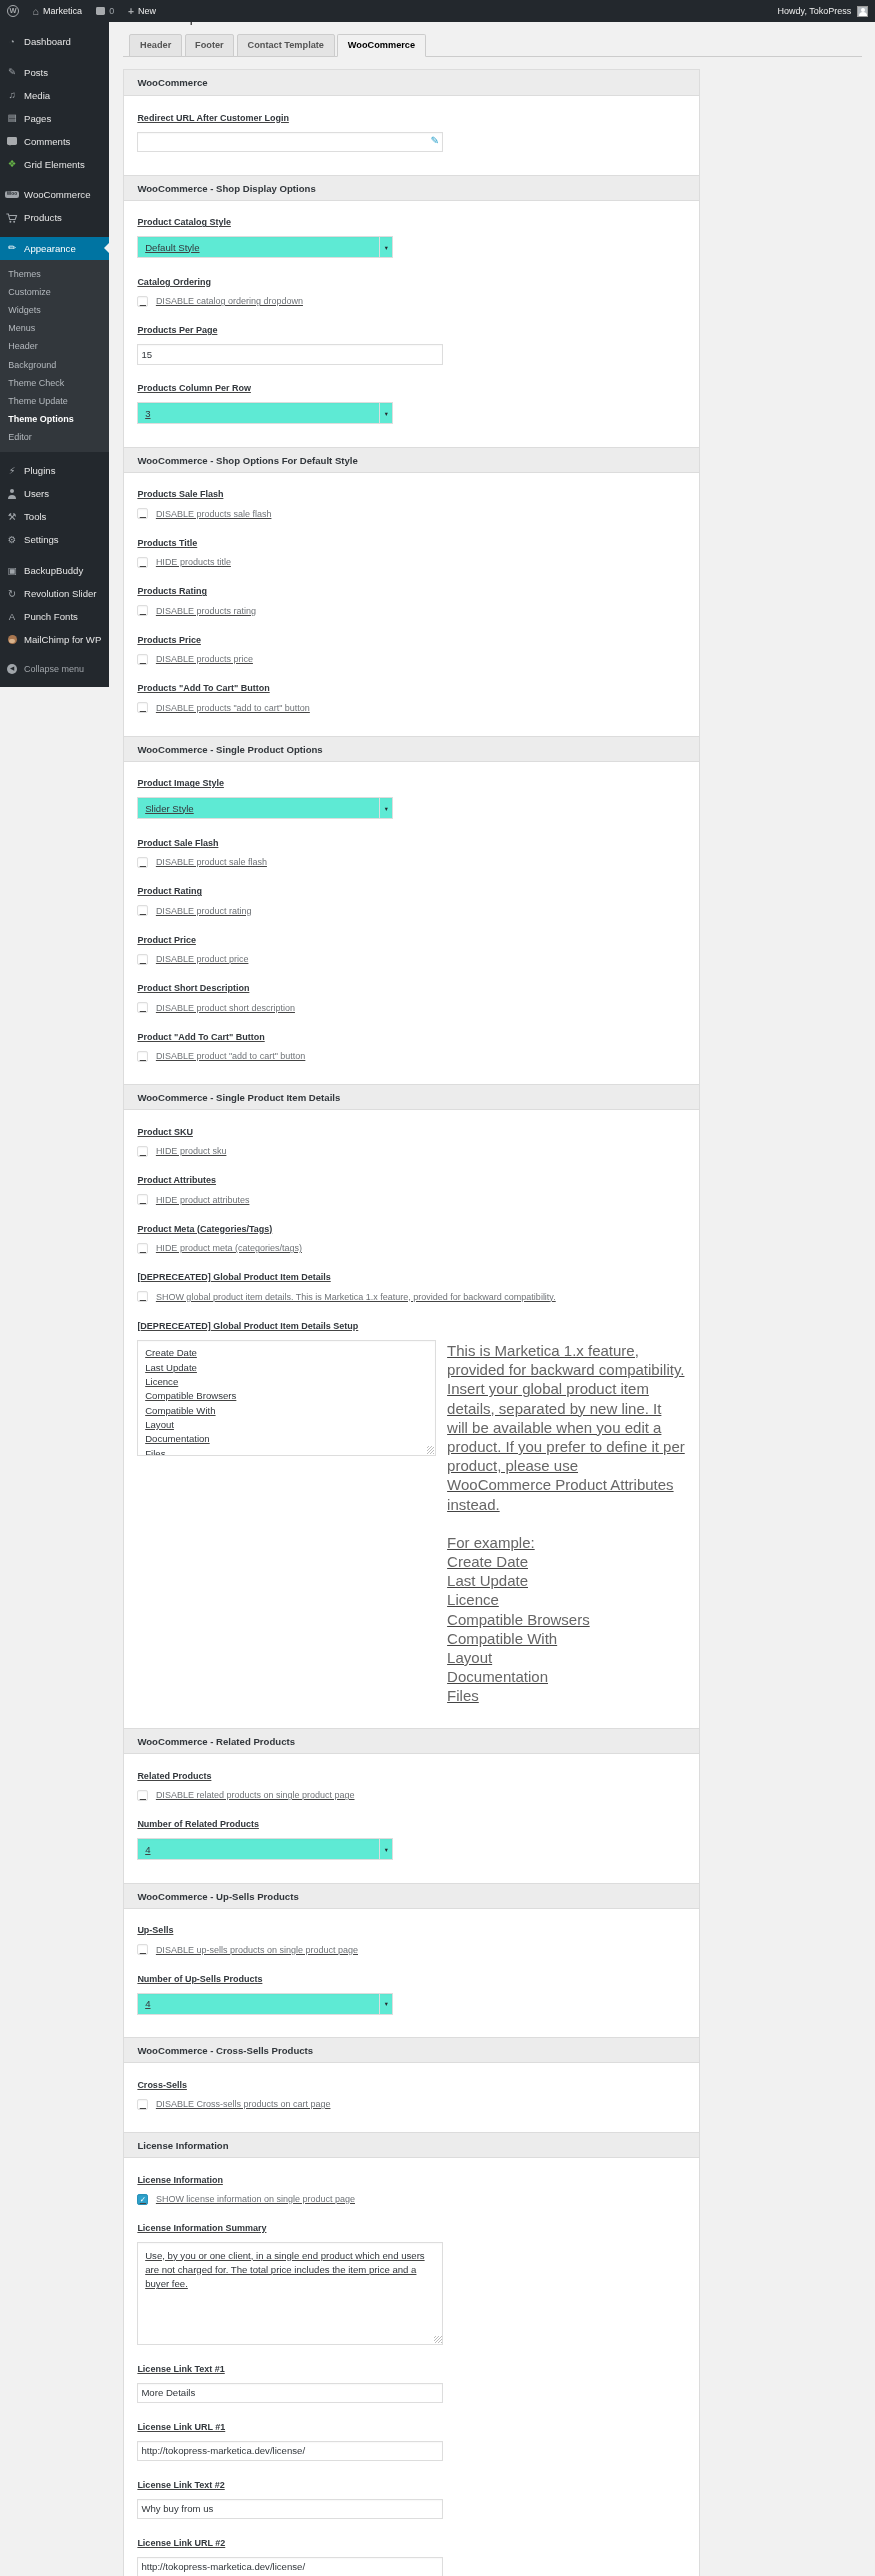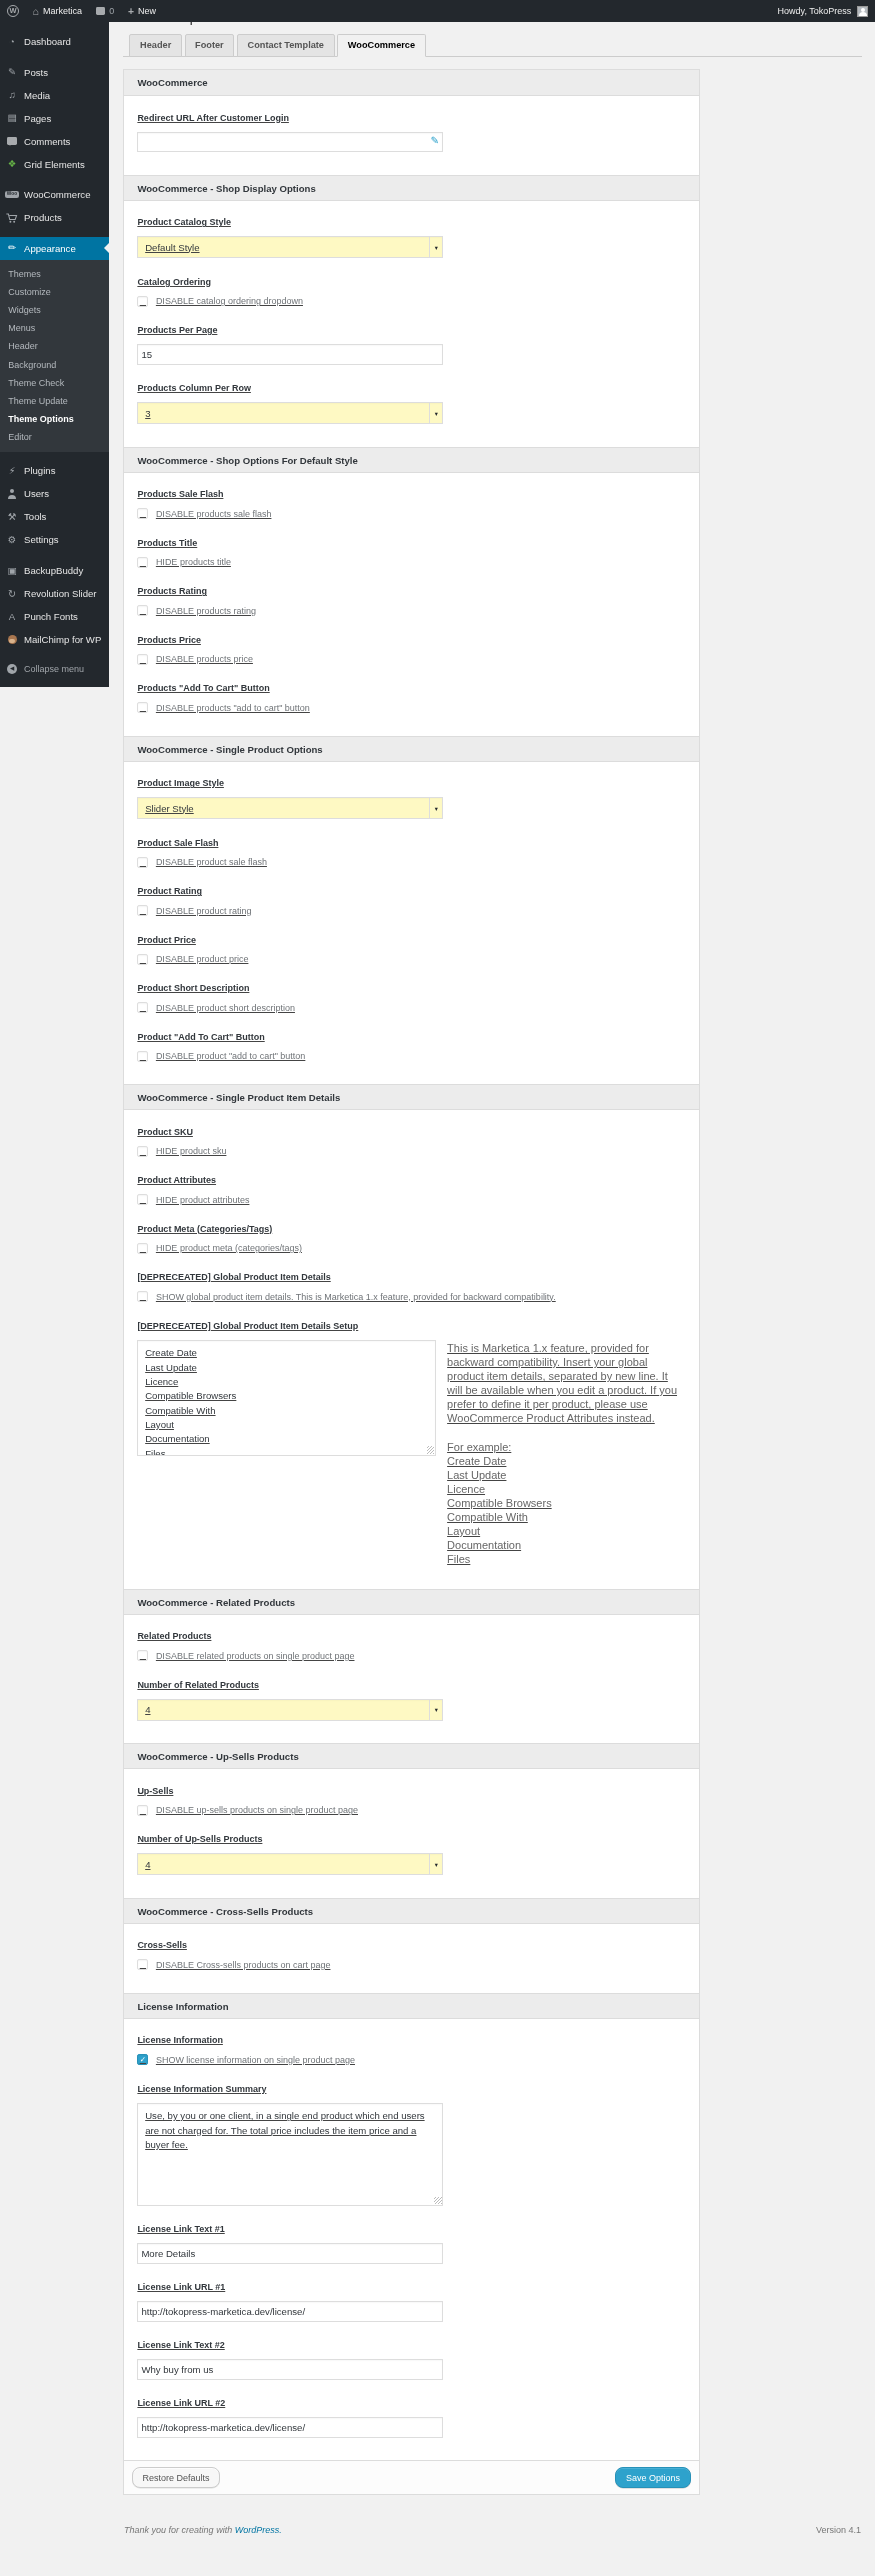--- a/index.html
+++ b/index.html
@@ -102,21 +102,21 @@
   .f-label { font-size:9px; font-weight:bold; color:#32373c; margin-bottom:9px; }
   .input-wrap { position:relative; width:306px; }
   input.text {
     width:306px; height:20.5px; border:0.7px solid #ddd; background:#fff; padding:0 18px 0 3px;
     font-size:9.6px; color:#32373c; font-family:inherit; outline:none;
     box-shadow:inset 0 0.7px 1.4px rgba(0,0,0,.04);
   }
   input.text.no-icon { padding-right:6.2px; }
   .trail-icon { position:absolute; right:4.1px; top:4.1px; color:#2ea2cc; font-size:10.3px; line-height:1; }
   .sel {
-    position:relative; width:306px; height:22px; border:0.7px solid #ddd; background:#fef9c3;
+    position:relative; width:256px; height:22px; border:0.7px solid #ddd; background:#5eead4;
     display:flex; align-items:center; padding-left:6.8px; font-size:9.6px; color:#32373c; cursor:pointer;
     box-shadow:inset 0 0.7px 1.4px rgba(0,0,0,.03);
   }
   .sel .arrow-seg {
     position:absolute; right:0; top:0; bottom:0; width:13px; border-left:0.7px solid #ddd;
     display:flex; align-items:center; justify-content:center; color:#23282d; font-size:6.2px;
   }
   .cb-row { display:flex; align-items:center; gap:7.5px; font-size:9px; color:#6f7377; }
   .cb {
     width:11px; height:11px; min-width:11px; border:0.7px solid #ddd; border-radius:2.1px; background:#fff;
@@ -127,21 +127,21 @@
   .ta-row { display:flex; align-items:flex-start; gap:11px; }
   .ta {
     position:relative; width:306px; border:0.7px solid #ddd; background:#fff; padding:5.5px 6.8px;
     font-size:9.6px; color:#32373c; line-height:1.5; white-space:pre-line;
     box-shadow:inset 0 0.7px 1.4px rgba(0,0,0,.03); overflow:hidden;
   }
   .grip {
     position:absolute; right:0.7px; bottom:0.7px; width:7.5px; height:7.5px;
     background:repeating-linear-gradient(135deg, transparent 0 1.4px, #bbb 1.4px 2.1px);
   }
-  .ta-desc { width:244px; font-size:11px; color:#666; line-height:1.28; white-space:pre-line; padding-top:1.4px; }
+  .ta-desc { width:244px; font-size:15px; color:#666; line-height:1.28; white-space:pre-line; padding-top:1.4px; }
   
   #savebar {
     border-top:0.7px solid #dcdcdc; background:#fcfcfc; padding:6.2px 8.2px;
     display:flex; justify-content:space-between; align-items:center;
   }
   .btn {
     font-size:9px; padding:4.1px 9.6px; border-radius:8px; border:0.7px solid #ccc;
     background:#f7f7f7; color:#555; cursor:pointer; font-family:inherit;
     box-shadow:inset 0 0.7px 0 #fff, 0 0.7px 0 rgba(0,0,0,.08);
   }

